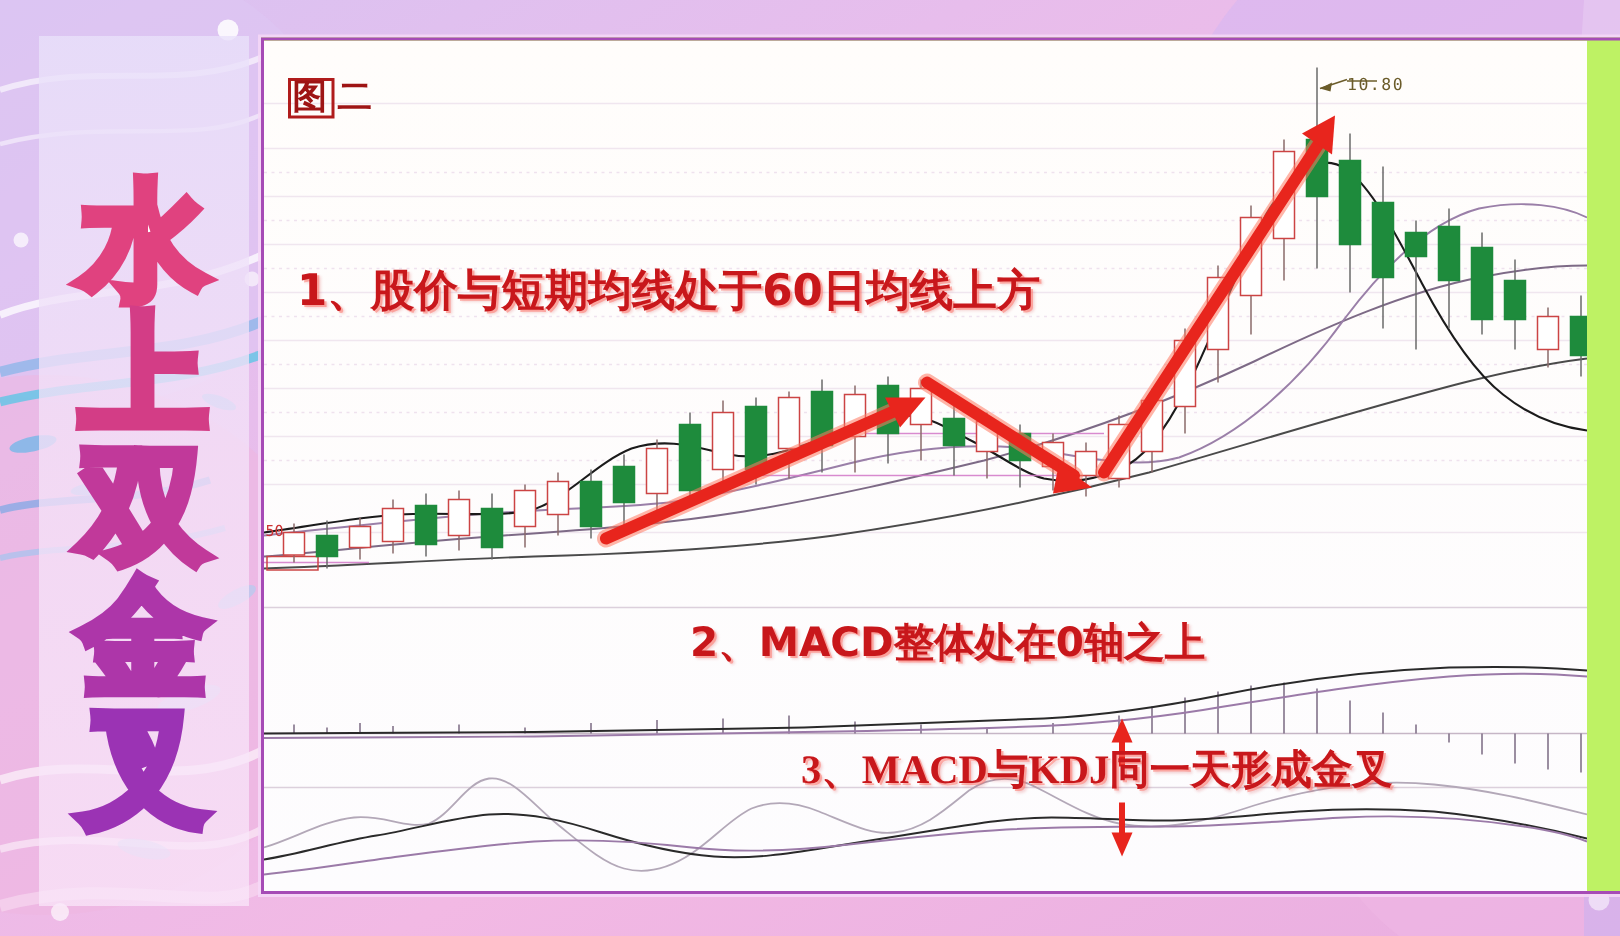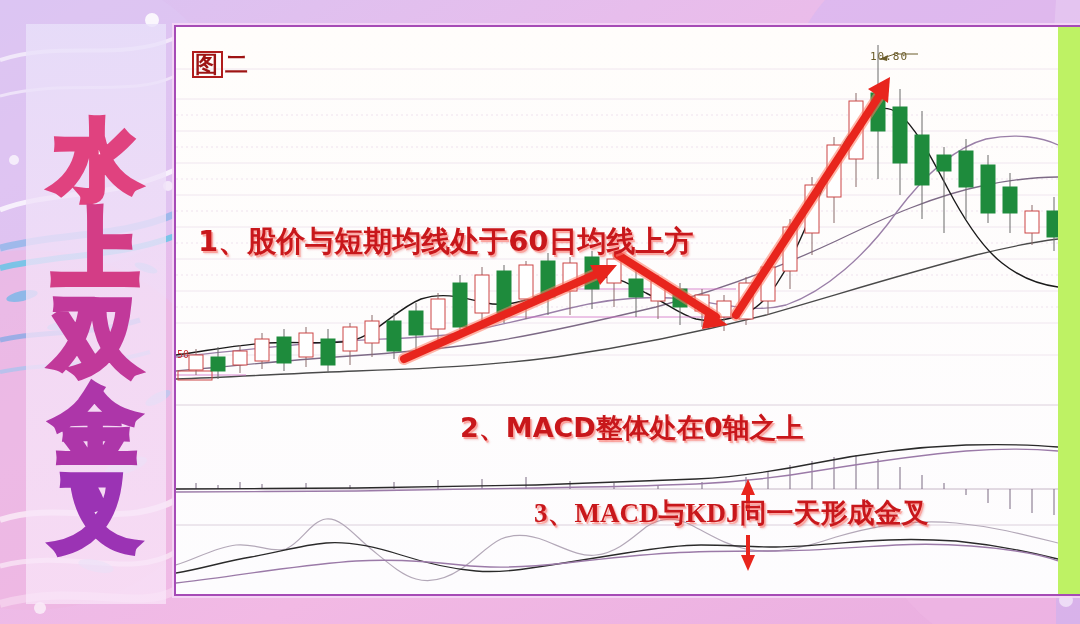--- a/index.html
+++ b/index.html
@@ -56,26 +56,26 @@
   }
 
   
   .anno {
     position:absolute; z-index:22; white-space:nowrap;
     font-family:"DejaVu Sans","Liberation Sans",sans-serif;
     font-weight:700; color:#c8171b;
     text-shadow:1.5px 1.5px 0 rgba(255,120,110,.55), 2.5px 2.5px 2px rgba(200,23,27,.18);
     letter-spacing:0px;
   }
-  #anno1 { left:22px; top:147px; font-size:29px;margin-top:48px; }
+  #anno1 { left:22px; top:147px; font-size:29px; }
   #anno2 { left:284px; top:383px; font-size:27px; }
   #anno3 { left:358px; top:468px; font-size:27px;font-family:Liberation Serif, serif; }
 
   #price-tag {
-    position:absolute; z-index:21; left:694px; top:23px;
+    position:absolute; z-index:21; left:722px; top:23px;
     font-family:"DejaVu Sans Mono","Liberation Mono",monospace;
     font-size:11px; color:#6b5c2a; letter-spacing:1px;
   }
   #price-tag-left {
     position:absolute; z-index:21; left:1px; top:322px;
     font-family:"DejaVu Sans Mono","Liberation Mono",monospace;
     font-size:10px; color:#cc3333; letter-spacing:0px;
   }
   svg { display:block; }
 </style>

